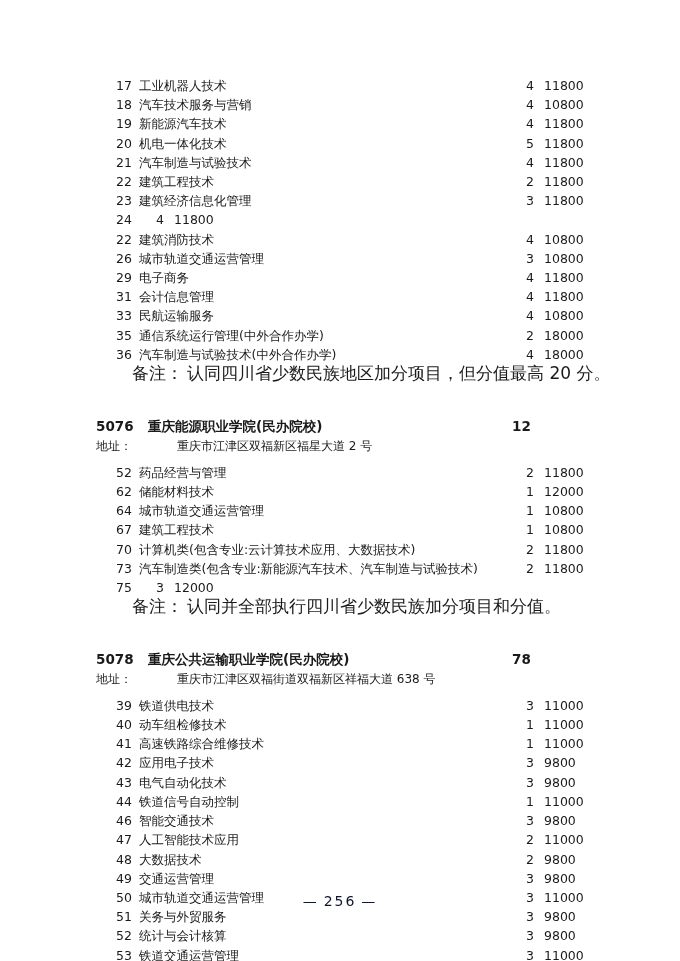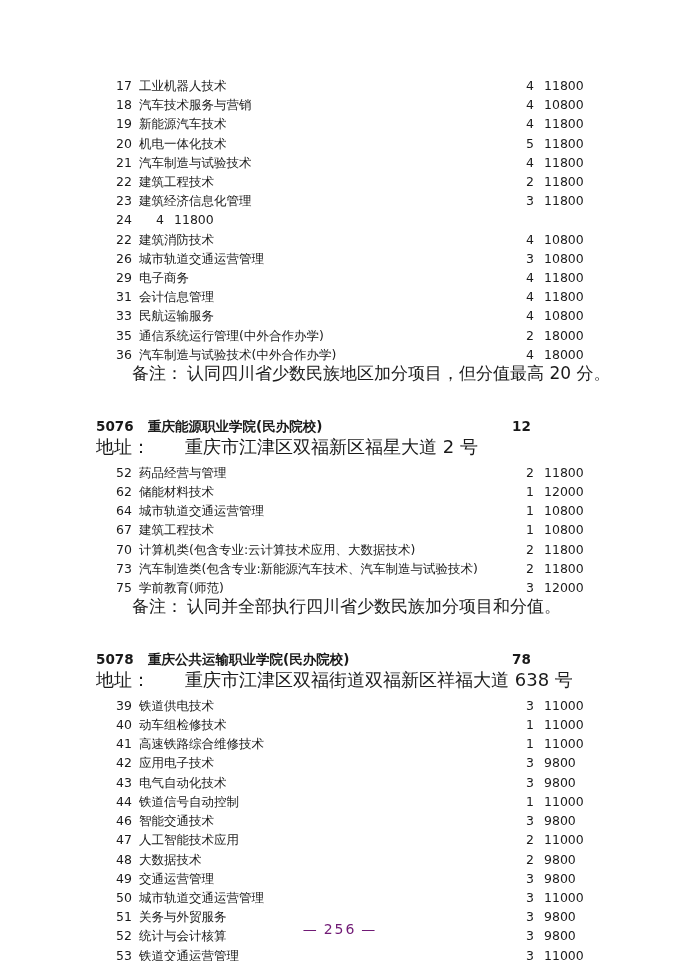--- a/index.html
+++ b/index.html
@@ -93,21 +93,21 @@
     padding-left: 6px;
   }
   .school .stotal {
     flex: 0 0 84px;
     text-align: left;
     padding-left: 0;
   }
   .addr {
     display: flex;
     align-items: baseline;
-    font-size: 18px;
+    font-size: 12px;
     line-height: 19.5px;
     white-space: nowrap;
   }
   .addr .alabel {
     flex: 0 0 46px;
     text-align: left;
   }
   .addr .atext {
     flex: 1 1 auto;
     padding-left: 35px;
@@ -115,22 +115,21 @@
   .gap-sm { height: 6px; }
   
   .footer {
     position: absolute;
     left: 0;
     top: 893px;
     width: 680px;
     text-align: center;
     font-size: 14px;
     letter-spacing: 2px;
-    color: #701a75;
-    margin-top: 28px;
+    color: #0f172a;
   }
   .footer .dash { display: inline-block; padding: 0 5px; }
 </style>
 </head>
 <body>
 
 <div class="page">
   <div class="content">
 
     <div>
@@ -273,21 +272,20 @@
         <span class="fee">11800</span>
       </div>
       <div class="row">
         <span class="num">73</span>
         <span class="name">汽车制造类(包含专业:新能源汽车技术、汽车制造与试验技术)</span>
         <span class="plan">2</span>
         <span class="fee">11800</span>
       </div>
       <div class="row">
         <span class="num">75</span>
-        <span class="name">学前教育(师范)</span>
         <span class="plan">3</span>
         <span class="fee">12000</span>
       </div>
 
       <div class="note">
         <span class="lbl">备注：</span><span class="txt">认同并全部执行四川省少数民族加分项目和分值。</span>
       </div>
     </div>
 
     <div>

